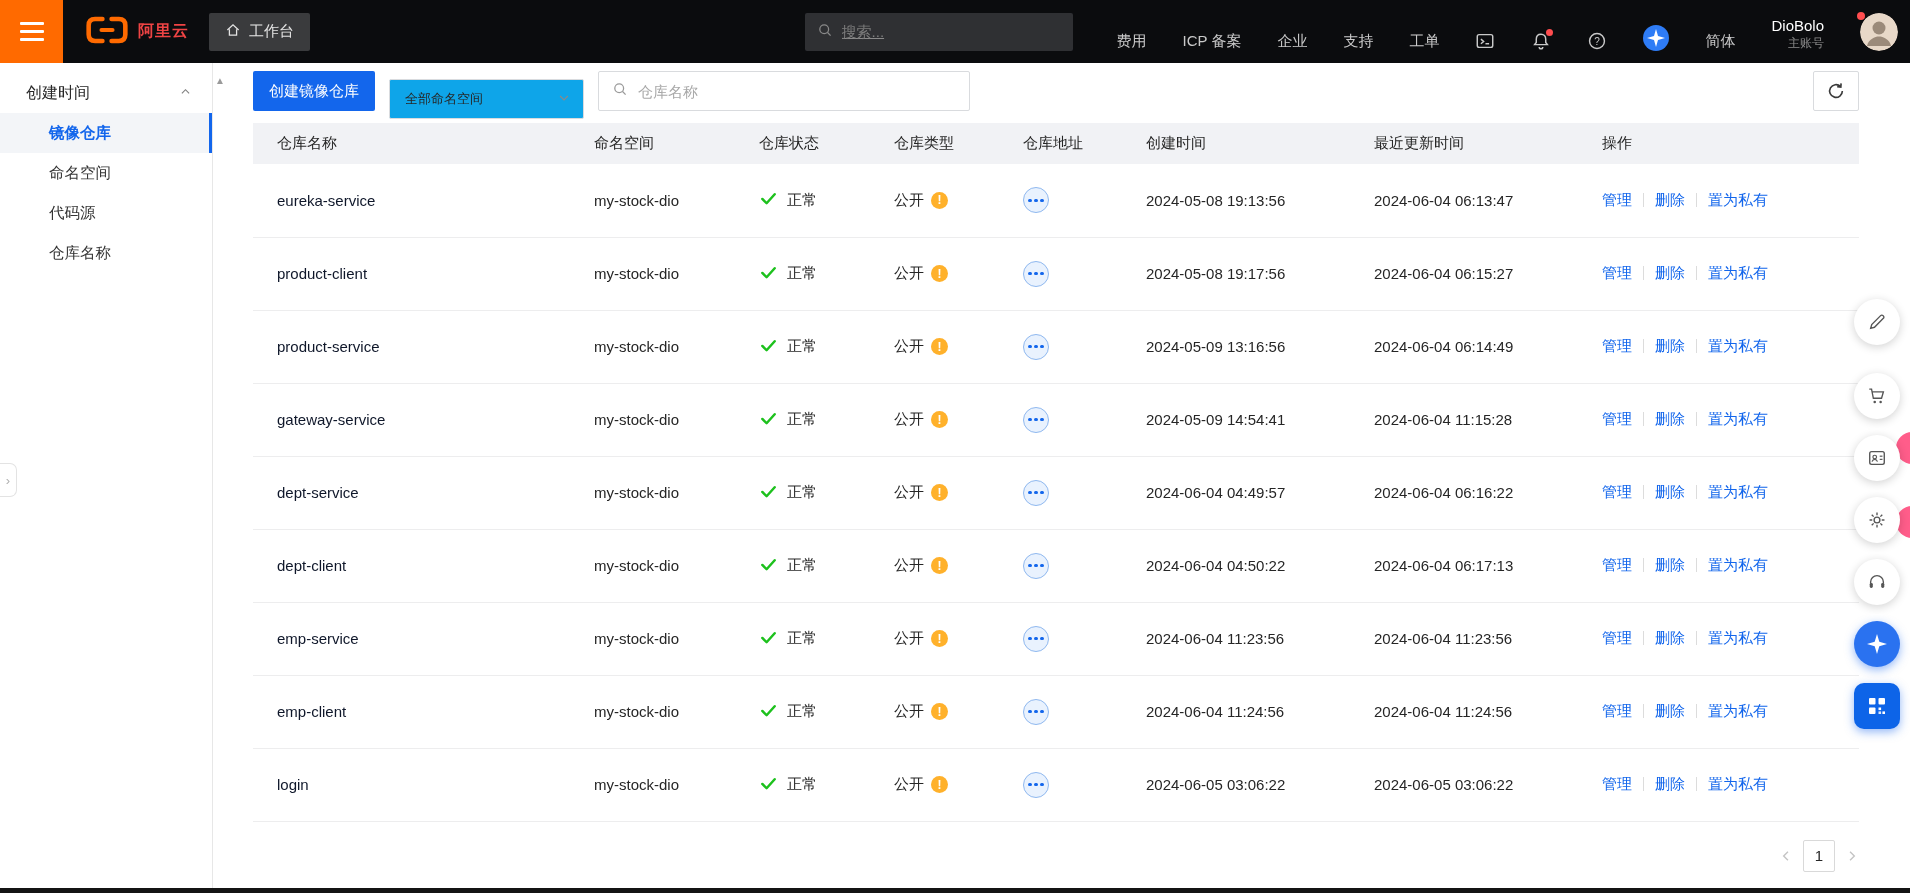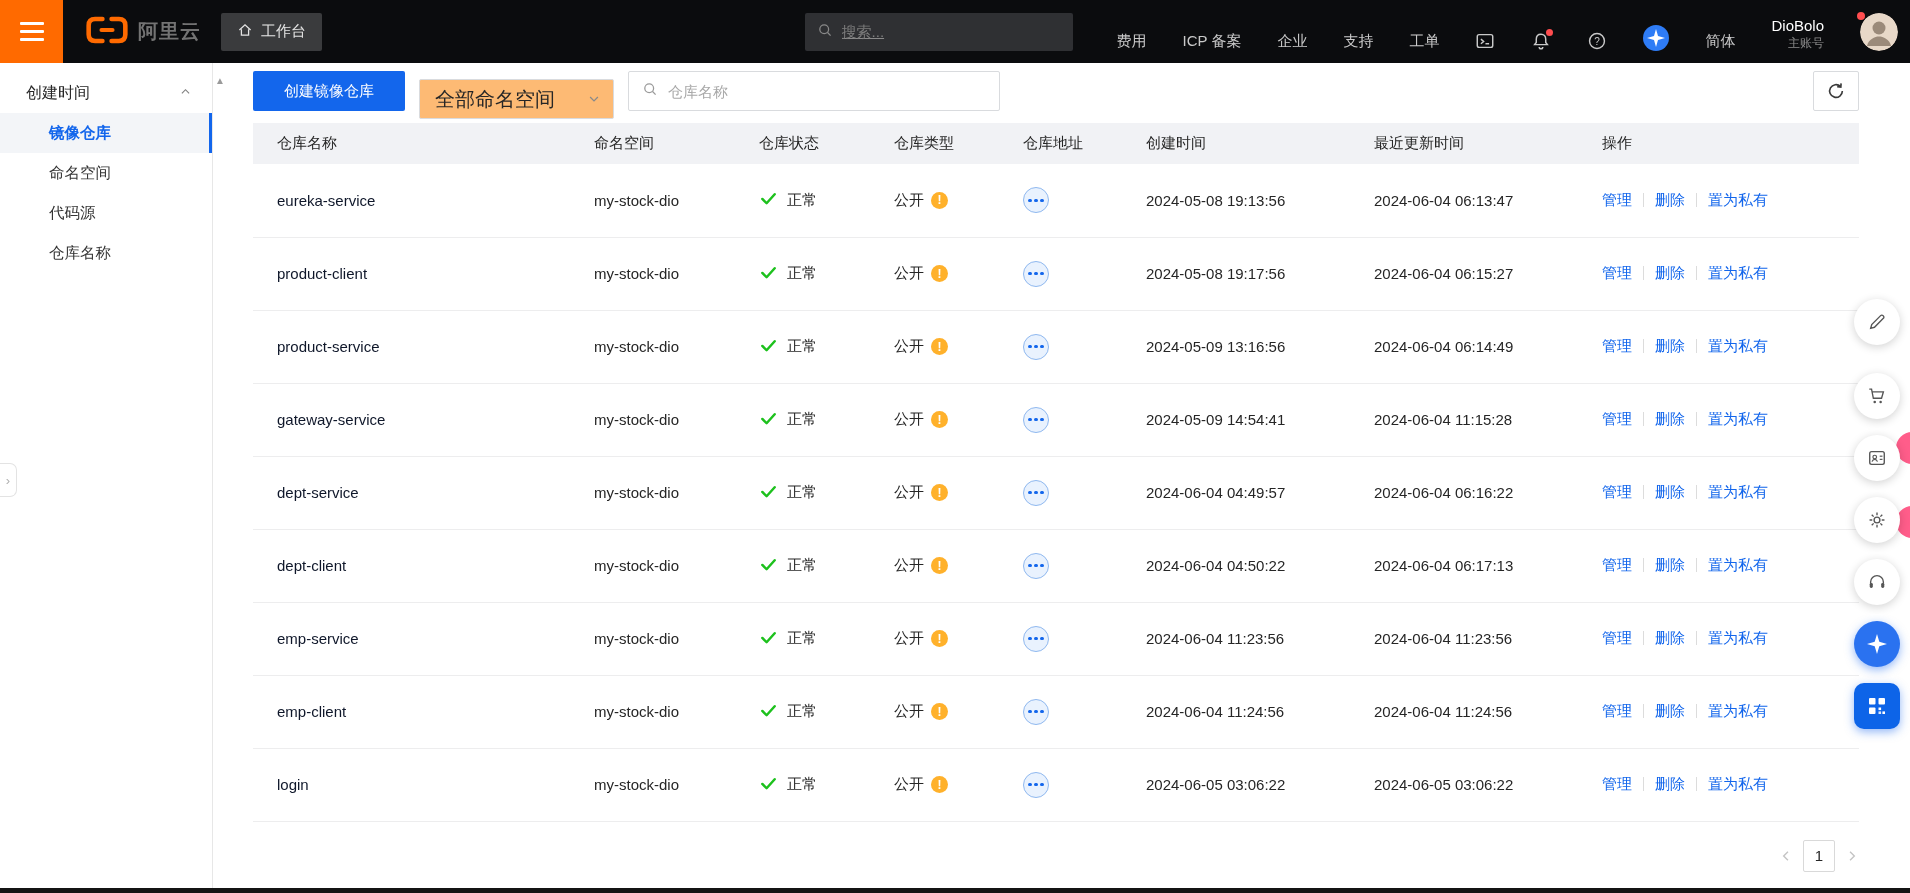--- a/index.html
+++ b/index.html
@@ -6,21 +6,21 @@
   html,body { width:1910px; height:893px; overflow:hidden; background:#fff;
     font-family:"Liberation Sans","DejaVu Sans",sans-serif; }
   a { text-decoration:none; cursor:pointer; }
 
   
   .topbar { height:63px; background:#0b0c0e; display:flex; align-items:center; color:#c9c9c9; position:relative; z-index:60; }
   .hamburger { width:63px; height:63px; background:#ff6a00; display:flex; flex-direction:column;
     align-items:center; justify-content:center; gap:5px; cursor:pointer; flex:0 0 auto; }
   .hamburger i { width:24px; height:3px; background:#fff; border-radius:1px; }
   .logo { display:flex; align-items:center; gap:9px; margin-left:22px; cursor:pointer; }
-  .logo-text { color:#737373; font-size:20px; font-weight:700; letter-spacing:1px; }
+  .logo-text { color:#ef4444; font-size:16px; font-weight:700; letter-spacing:1px; }
   .workbench { margin-left:20px; height:38px; background:#3a3b3d; border-radius:2px; display:flex;
     align-items:center; gap:8px; padding:0 16px; font-size:15px; color:#e3e3e3; cursor:pointer; }
   .tb-search { margin-left:auto; width:268px; height:38px; background:#2f3033; border-radius:2px;
     display:flex; align-items:center; gap:9px; padding:0 12px; color:#8a8a8a;text-decoration:underline; }
   .tb-search input { flex:1; background:transparent; border:none; outline:none; color:#c0c0c0; font-size:15px;
     font-family:inherit; }
   .tb-search input::placeholder { color:#7c7c7c; }
   .tb-right { margin-left:44px; margin-right:12px; display:flex; align-items:flex-end; gap:36px; font-size:15px; }
   .tb-link { cursor:pointer; white-space:nowrap; color:#c9c9c9; }
   .tb-ico { position:relative; display:flex; align-items:center; cursor:pointer; color:#c9c9c9; }
@@ -42,23 +42,23 @@
     font-size:16px; color:#262626; cursor:pointer; }
   .sb-sub { height:40px; display:flex; align-items:center; padding-left:49px; font-size:15.5px; color:#333; cursor:pointer; }
   .sb-sub.selected { color:#1366ec; font-weight:600; background:#f3f5f8; border-right:3px solid #1366ec; }
 
   
   .main { flex:1; position:relative; background:#fff; padding:8px 51px 0 40px; }
   .scroll-up { position:absolute; left:2px; top:12px; font-size:10px; color:#9a9a9a; }
 
   .toolbar { display:flex; align-items:center; gap:14px; height:40px; margin-bottom:12px; }
   .btn-create { height:40px; background:#1366ec; color:#fff; border:none; border-radius:2px; font-size:15px;
-    padding:0 31px; cursor:pointer; font-family:inherit; }
-  .ns-select { width:195px; height:40px; border:1px solid #d9dbde; border-radius:2px; background:#fdba74;
-    display:flex; align-items:center; justify-content:space-between; padding:0 12px 0 15px; font-size:20px;
+    padding:0 16px; cursor:pointer; font-family:inherit; }
+  .ns-select { width:195px; height:40px; border:1px solid #d9dbde; border-radius:2px; background:#0ea5e9;
+    display:flex; align-items:center; justify-content:space-between; padding:0 12px 0 15px; font-size:13px;
     color:#262626; cursor:pointer;margin-top:16px; }
   .repo-search { width:372px; height:40px; border:1px solid #d9dbde; border-radius:2px; background:#fff;
     display:flex; align-items:center; gap:10px; padding:0 13px; color:#999; }
   .repo-search input { flex:1; border:none; outline:none; font-size:15px; color:#333; font-family:inherit; }
   .repo-search input::placeholder { color:#a8a8a8; }
   .btn-refresh { margin-left:auto; width:46px; height:40px; border:1px solid #d9dbde; border-radius:2px;
     background:#fff; display:flex; align-items:center; justify-content:center; cursor:pointer; }
 
   
   table { width:100%; border-collapse:collapse; table-layout:fixed; }

